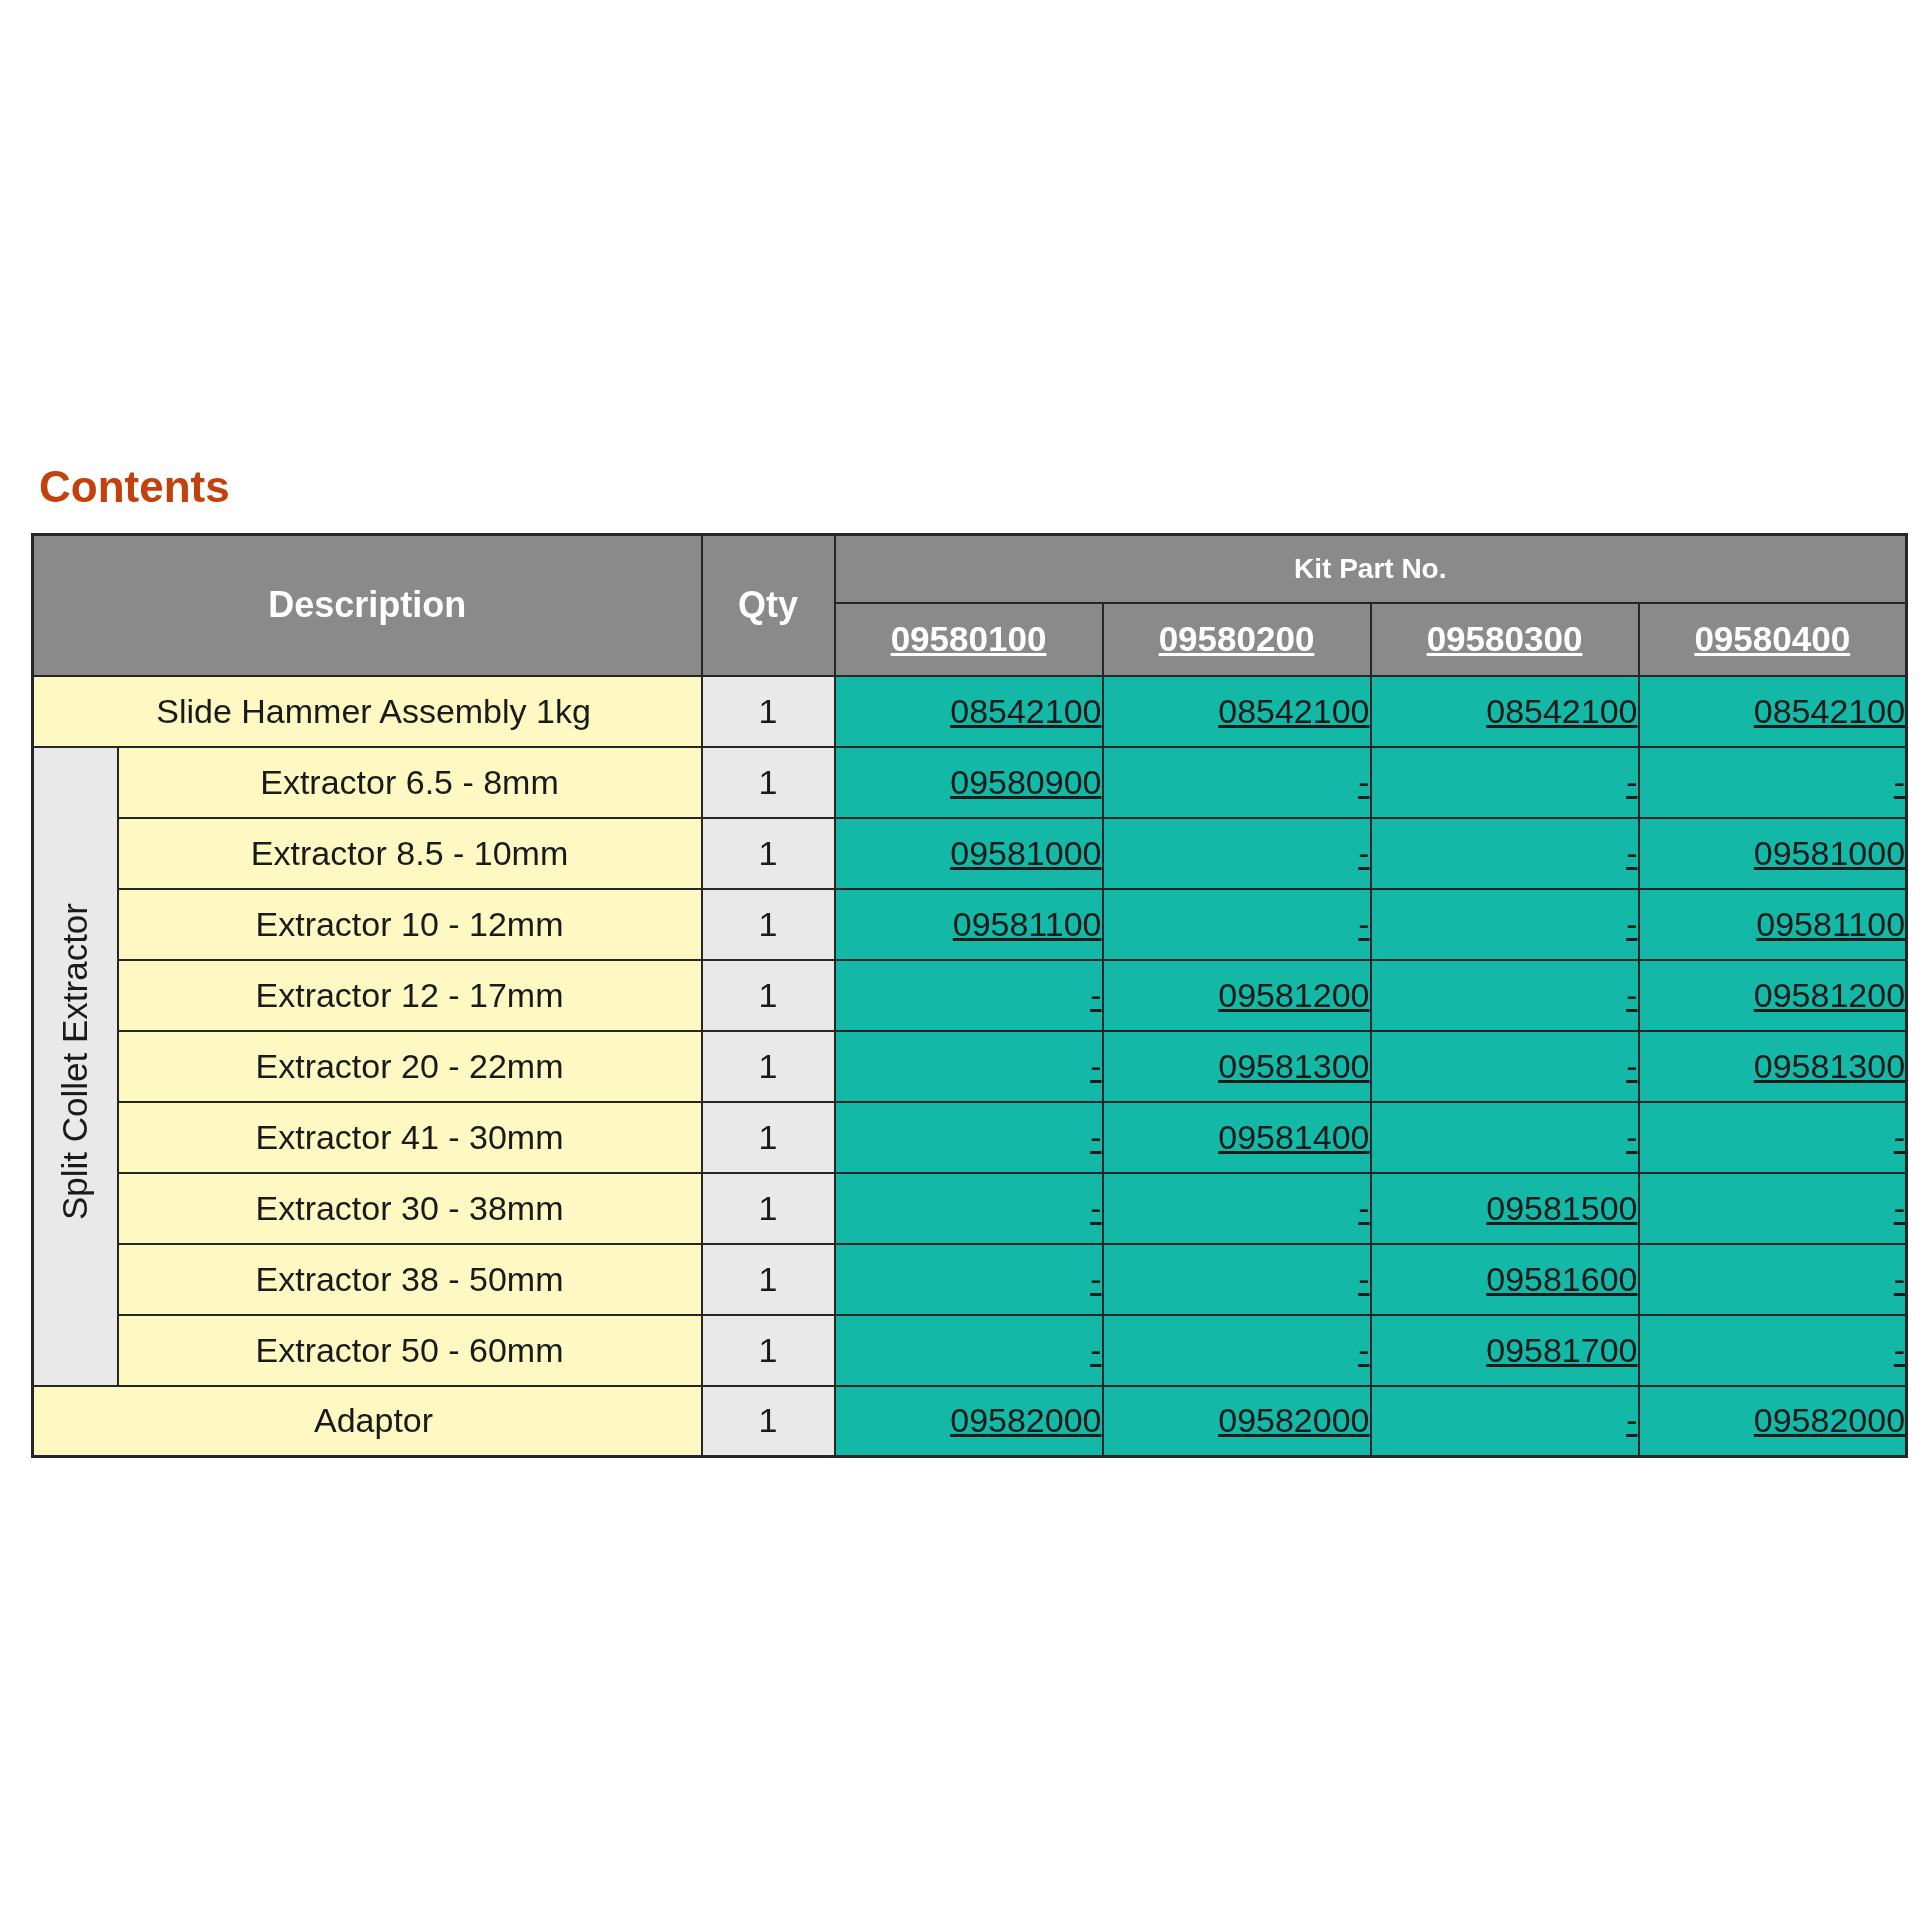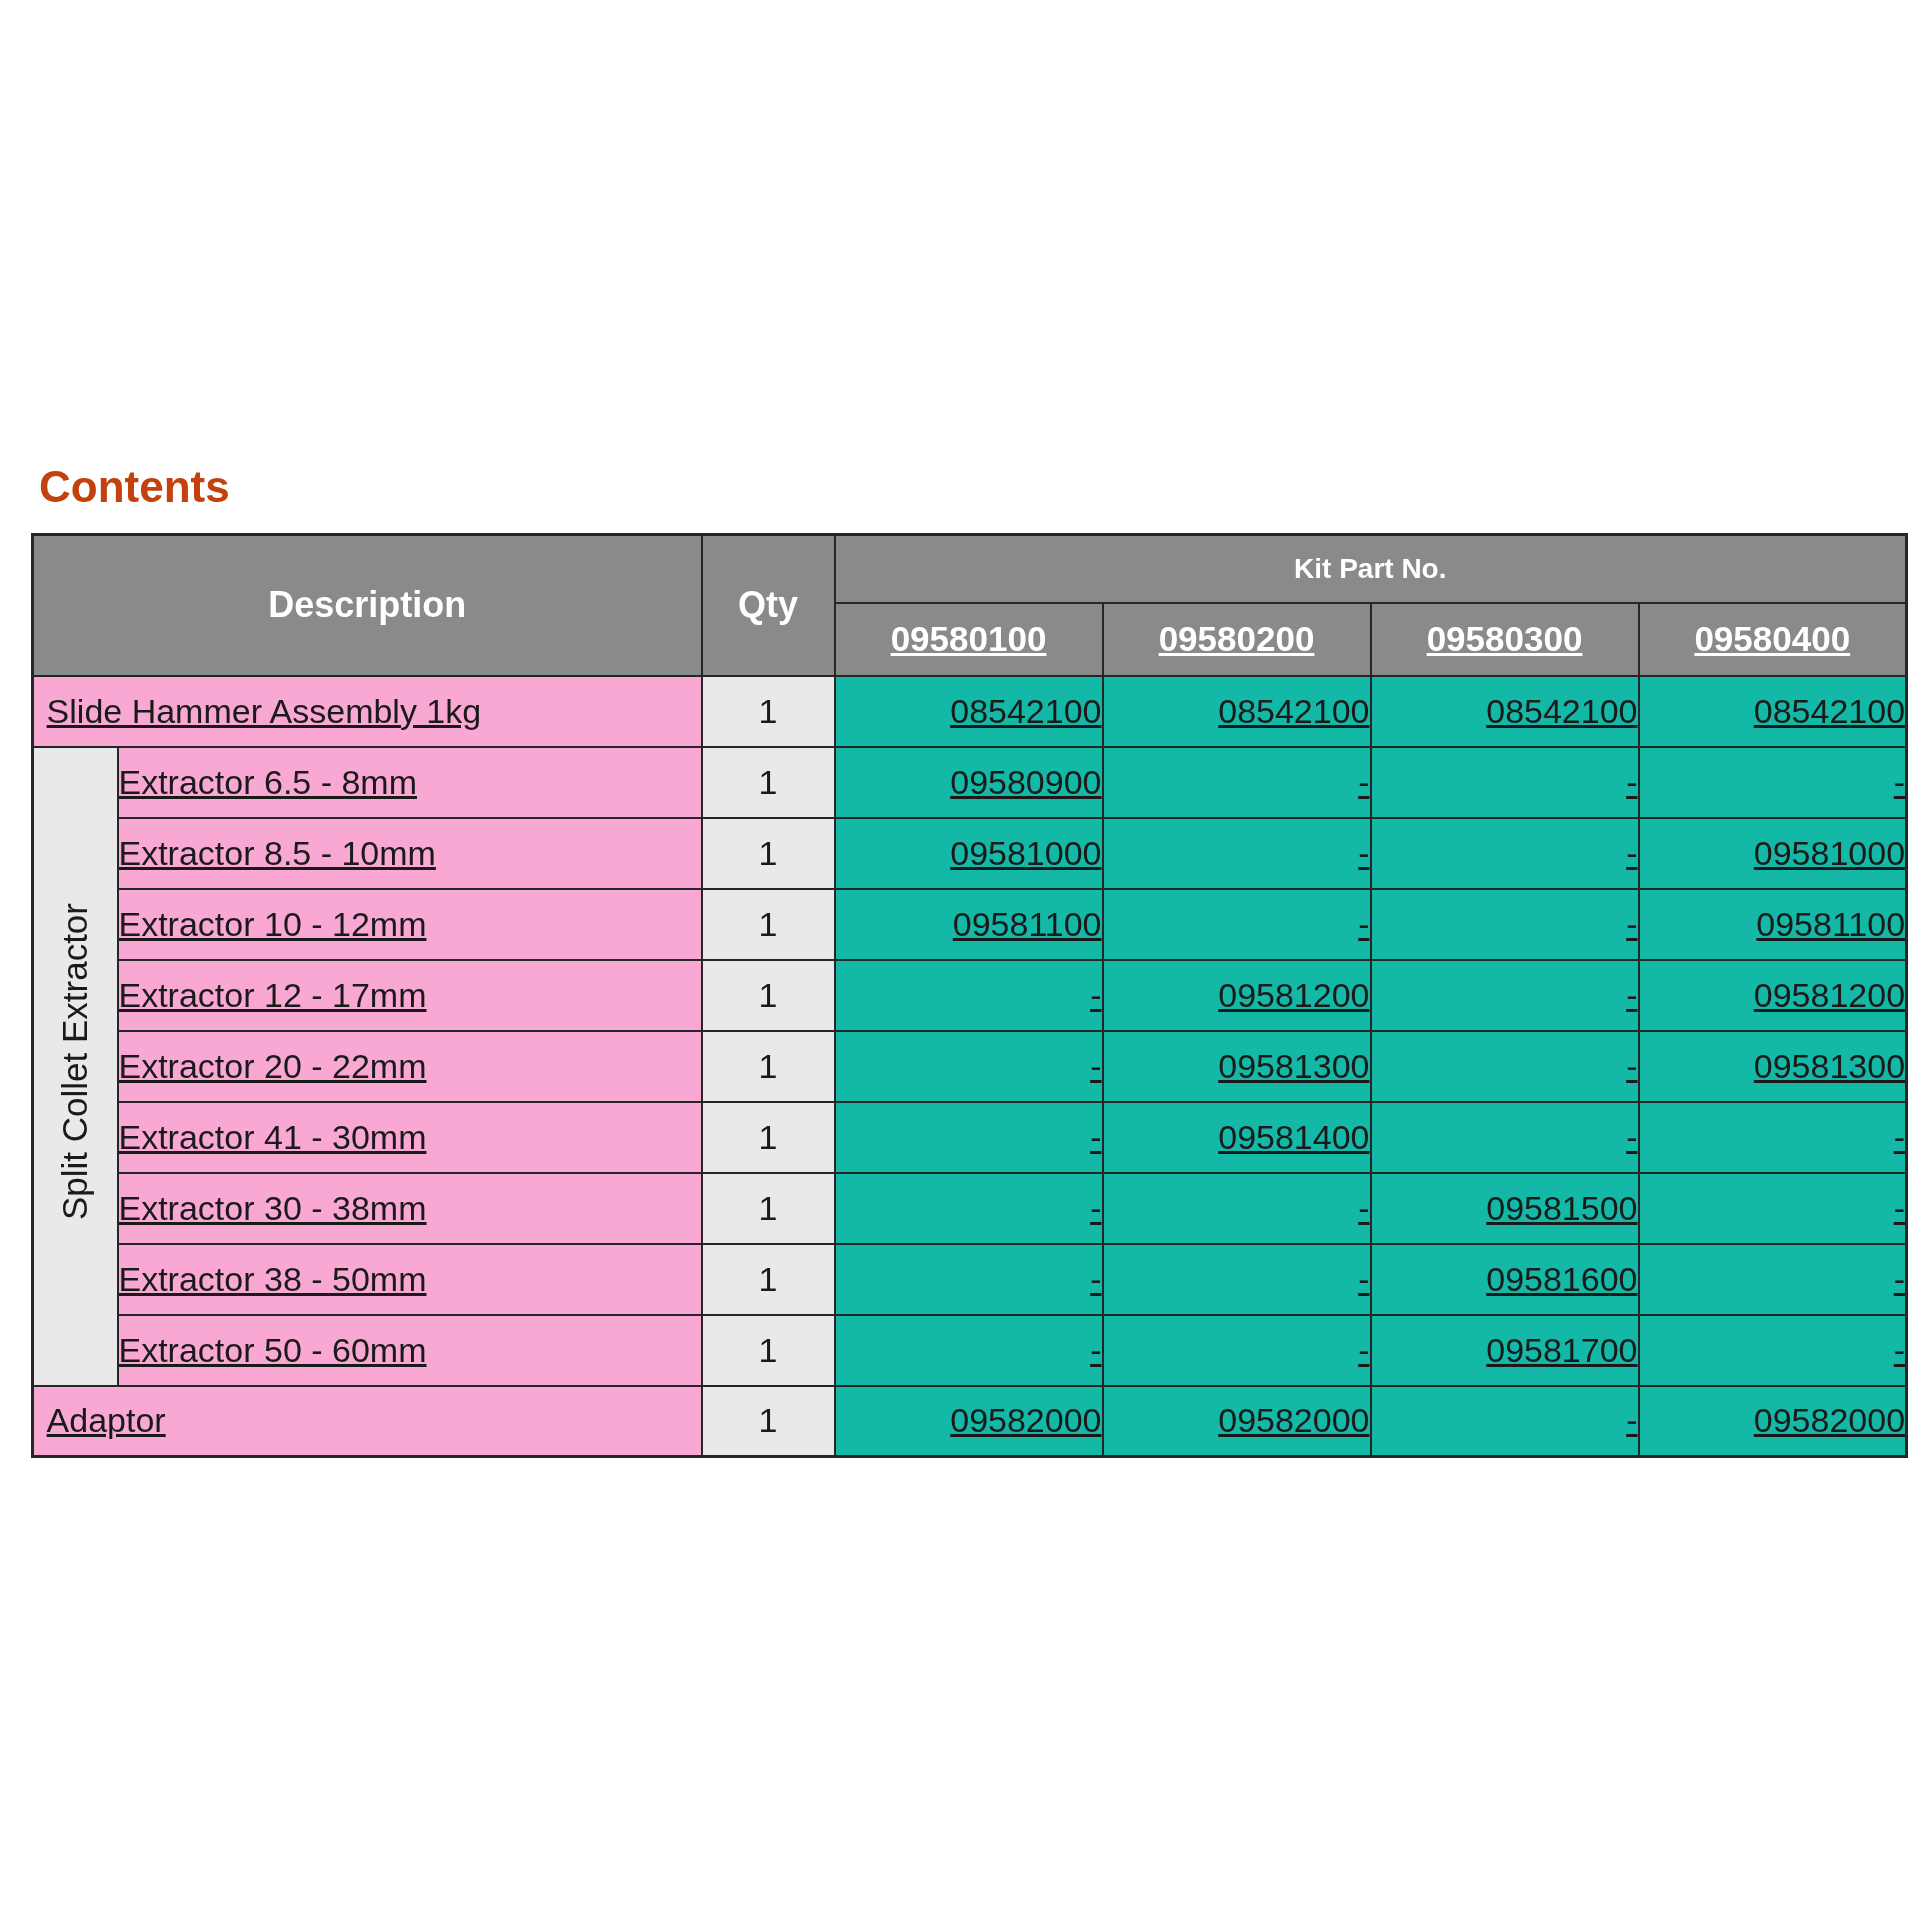--- a/index.html
+++ b/index.html
@@ -49,25 +49,24 @@
     text-align: center;
     vertical-align: middle;
   }
   tr.hdr-top { height: 68px; }
   tr.hdr-sub { height: 73px; }
   tr.data-row { height: 71px; }
   th.kit-label { font-size: 28px; }
   th.desc-hdr, th.qty-hdr { font-size: 36px; }
   th.kit-col { font-size: 35px; text-decoration: underline; }
   td.desc-cell {
-    background: #f9a8d4;
-    text-align: left;
+    background: #fef9c3;
+    text-align: center;
     vertical-align: middle;
     padding-left: 19.3px;
-    text-decoration: underline;
   }
   td.desc-cell.full {
     padding-left: 12.6px;
   }
   td.qty-cell {
     background: #e9e9e9;
     text-align: center;
     vertical-align: middle;
   }
   td.part-cell {

